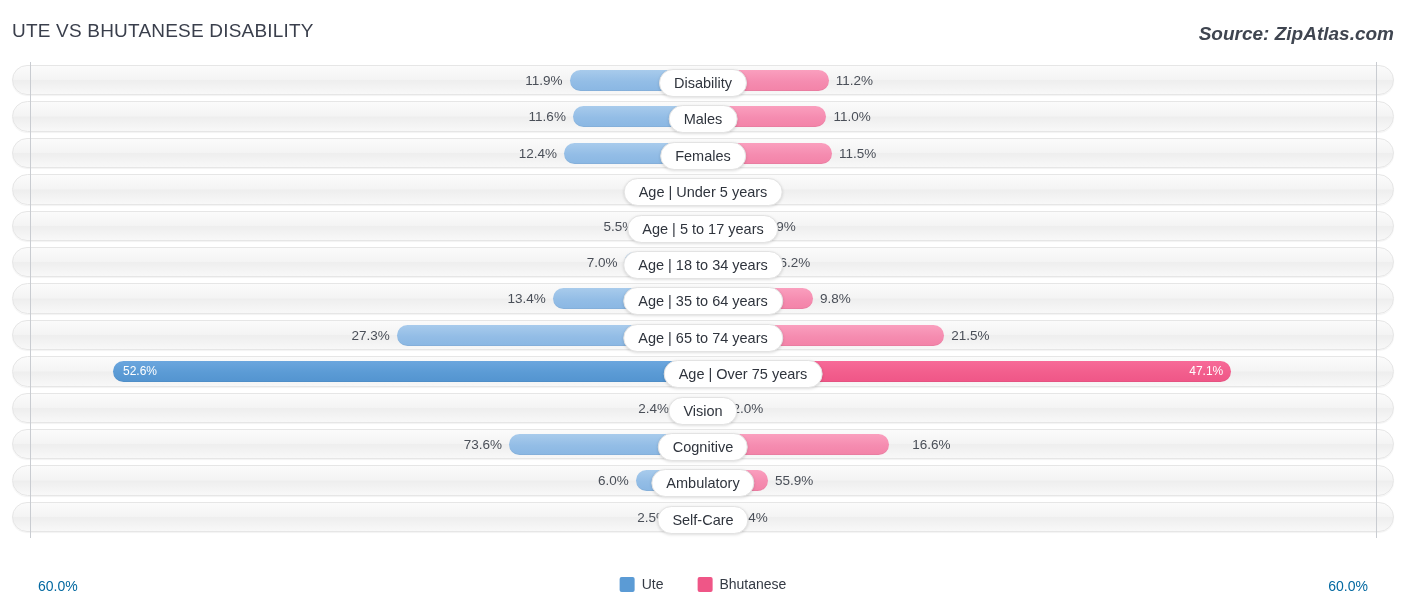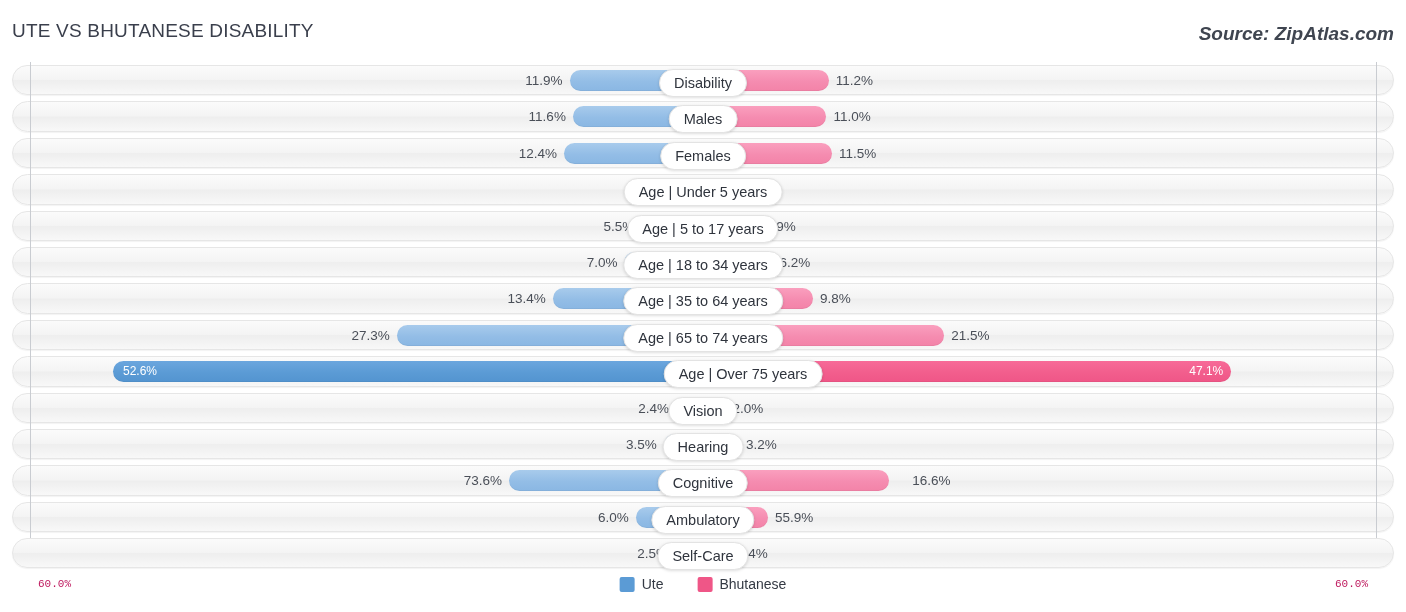--- a/index.html
+++ b/index.html
@@ -125,24 +125,23 @@
   
   .footer {
     position: absolute;
     left: 0; right: 0;
     bottom: 10px;
     height: 26px;
   }
   .axis-max {
     position: absolute;
     top: 2px;
-    font-size: 11px;
-    color: #be185d;
-    white-space: nowrap;
-    font-family: Liberation Mono, monospace;
+    font-size: 14px;
+    color: #0369a1;
+    white-space: nowrap;
   }
   .axis-max-left  { left: 38px; }
   .axis-max-right { right: 38px; }
 
   .legend {
     position: absolute;
     left: 50%;
     transform: translateX(-50%);
     top: 0;
     display: flex;
@@ -238,28 +237,20 @@
           <div class="val val-right" style="left: 1179.31px; text-align: right; width: 44px;">47.1%</div>
           <div class="center-label" style="left: 703px; margin-left: 40px;">Age | Over 75 years</div>
         </div>
         <div class="row">
           <div class="track"></div>
           <div class="bar bar-left" style="left: 676.08px; width: 26.92px;"></div>
           <div class="bar bar-right" style="left: 703px; width: 22.4333px;"></div>
           <div class="val val-left" style="right: 736.92px;">2.4%</div>
           <div class="val val-right" style="left: 732.433px;">2.0%</div>
           <div class="center-label" style="left: 703px;">Vision</div>
-        </div>
-        <div class="row">
-          <div class="track"></div>
-          <div class="bar bar-left" style="left: 663.742px; width: 39.2583px;"></div>
-          <div class="bar bar-right" style="left: 703px; width: 35.8933px;"></div>
-          <div class="val val-left" style="right: 749.258px;">3.5%</div>
-          <div class="val val-right" style="left: 745.893px;">3.2%</div>
-          <div class="center-label" style="left: 703px;">Hearing</div>
         </div>
         <div class="row">
           <div class="track"></div>
           <div class="bar bar-left" style="left: 508.952px; width: 194.048px;"></div>
           <div class="bar bar-right" style="left: 703px; width: 186.197px;"></div>
           <div class="val val-left" style="right: 904.048px;">73.6%</div>
           <div class="val val-right" style="left: 896.197px; margin-left: 16px;">16.6%</div>
           <div class="center-label" style="left: 703px;">Cognitive</div>
         </div>
         <div class="row">

